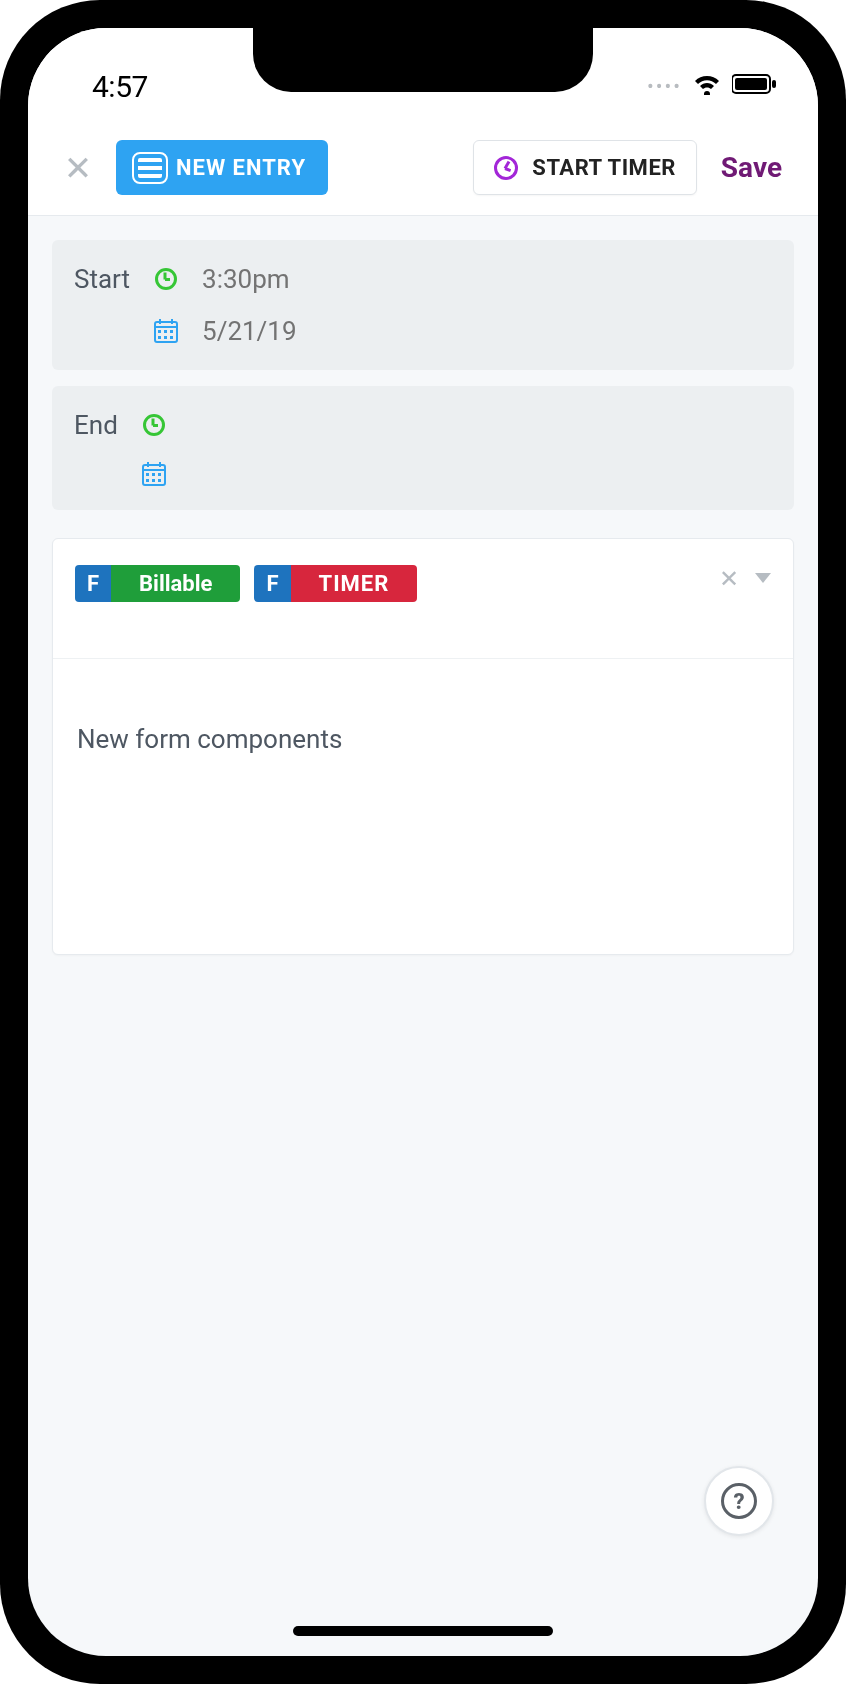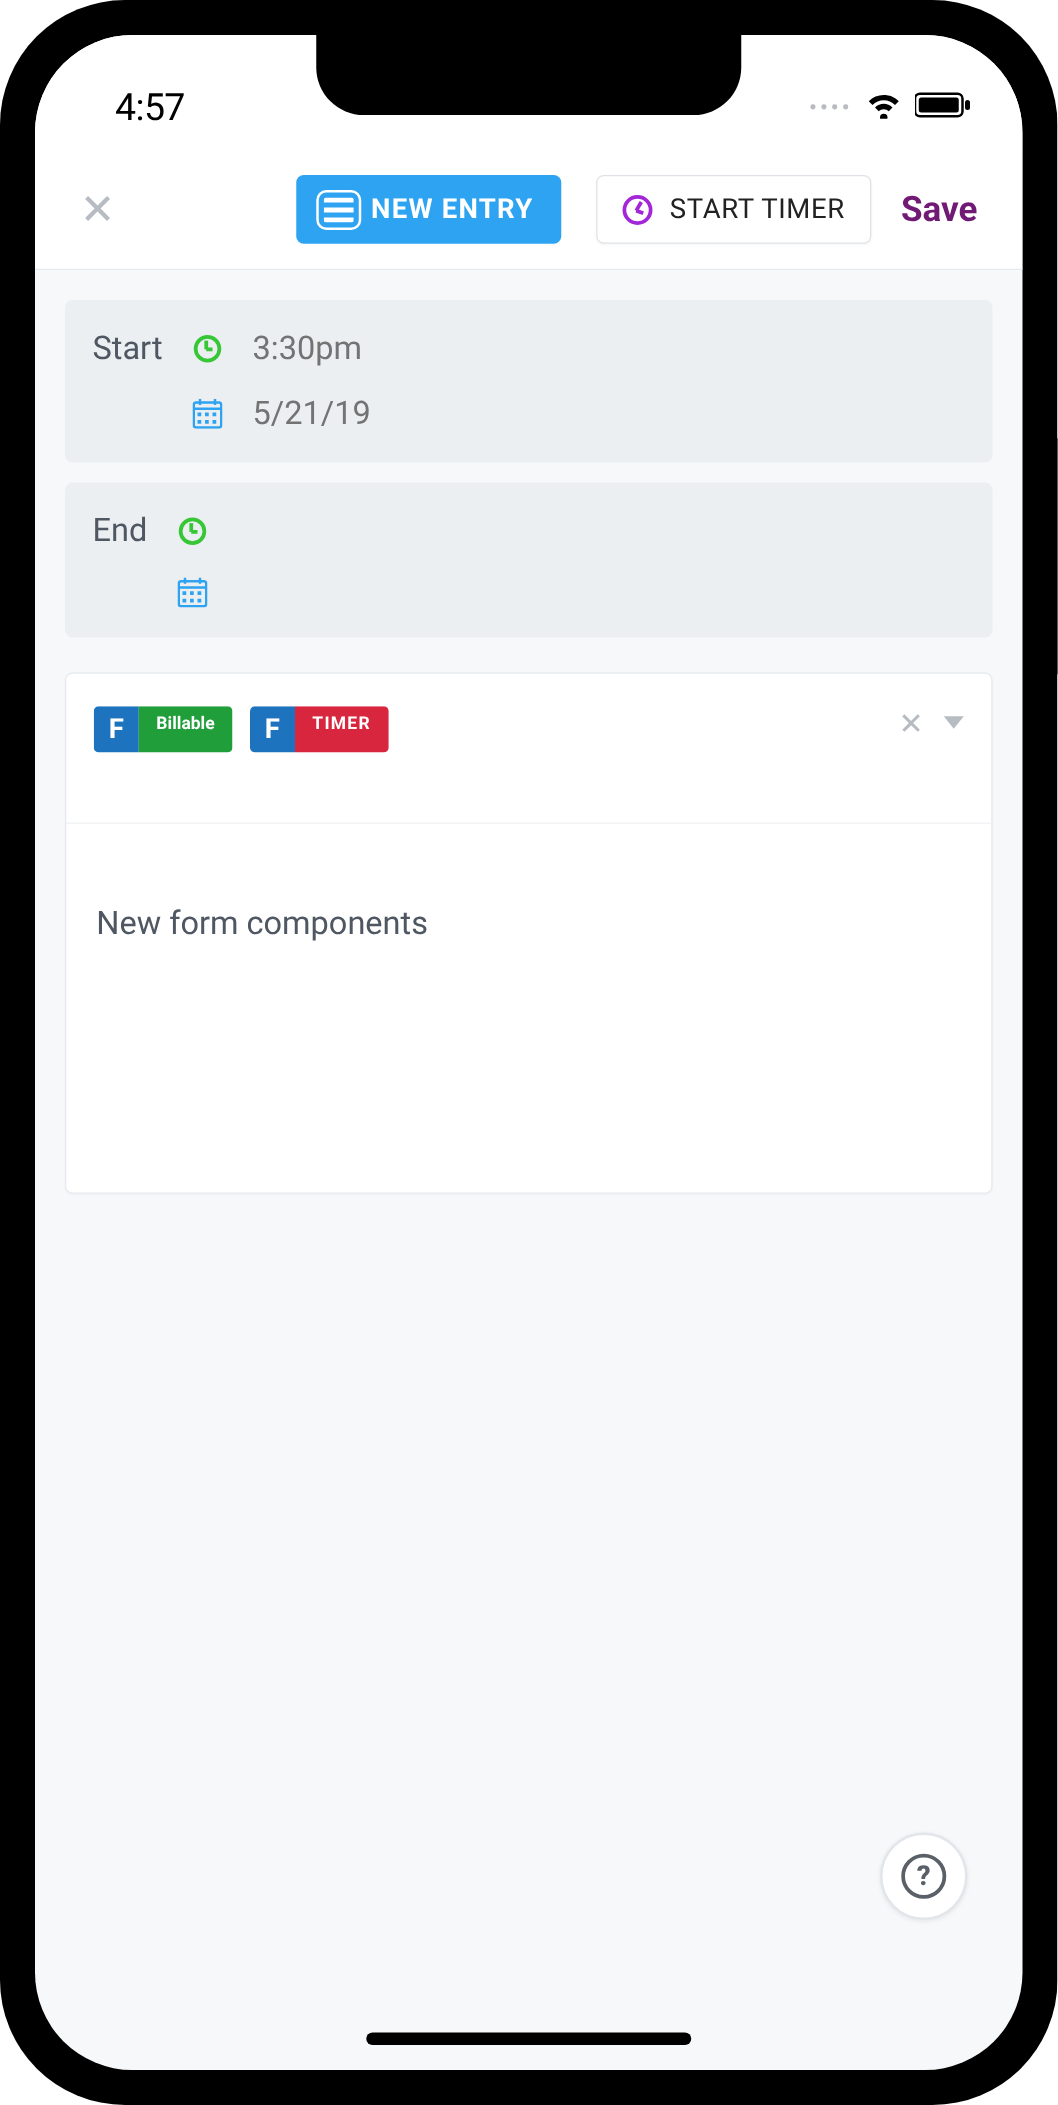--- a/index.html
+++ b/index.html
@@ -66,21 +66,21 @@
     border-bottom:1px solid #e6eaee;
     display:flex; align-items:center; gap:16px;
     padding: 18px 28px 20px 28px;
   }
   .close-btn {
     width:44px; height:44px;
     display:flex; align-items:center; justify-content:center;
     color:#b6bcc2; font-size:34px;
   }
   .tabs {
-    display:flex; gap:28px; flex:1; justify-content:flex-end;
+    display:flex; gap:28px; flex:1; justify-content:space-between;
   }
   .tab-newentry {
     background:#2ea3f2;
     color:#fff;
     border-radius:6px;
     padding:14px 22px;
     font-weight:700;
     font-size:22px;
     letter-spacing:1px;
     display:flex; align-items:center; gap:14px;
@@ -91,21 +91,21 @@
                linear-gradient(#fff,#fff) 0 8px/100% 4px no-repeat,
                linear-gradient(#fff,#fff) 0 16px/100% 4px no-repeat;
     position:relative;
     outline:2px solid #fff; outline-offset:4px; border-radius:2px;
   }
   .tab-timer {
     background:#fff;
     border:1px solid #dfe3e7;
     border-radius:6px;
     padding:14px 20px;
-    font-weight:400;
+    font-weight:700;
     font-size:22px;
     letter-spacing:0.5px;
     color:#222;
     display:flex; align-items:center; gap:14px;
     box-shadow:0 1px 2px rgba(0,0,0,0.04);
   }
   .clock-purple {
     width:24px; height:24px; border:3px solid #a326d8; border-radius:50%;
     position:relative;
   }
@@ -176,21 +176,21 @@
   .chips { display:flex; gap:14px; flex-wrap:wrap; }
   .chip {
     display:flex; border-radius:4px; overflow:hidden;
     font-weight:700;
   }
   .chip .chip-l {
     background:#1e73be; color:#fff;
     padding:6px 12px; font-size:22px;
   }
   .chip .chip-r {
-    padding:6px 14px; font-size:14px; color:#fff;
+    padding:6px 28px; font-size:22px; color:#fff;
   }
   .chip.billable .chip-r { background:#1f9e3a; }
   .chip.hero .chip-r { background:#d7263d; letter-spacing:1px; }
 
   .card-actions { position:absolute; right:22px; top:26px; display:flex; gap:16px; color:#b6bcc2; }
   .chip-x { font-size:24px; }
   .chip-caret { width:0;height:0;border-left:8px solid transparent;border-right:8px solid transparent;border-top:10px solid #b6bcc2; margin-top:8px; }
 
   .card-body { padding:26px 24px 200px 24px; }
   .desc { color:#4e5762; font-size:26px;margin-top:39px; }

